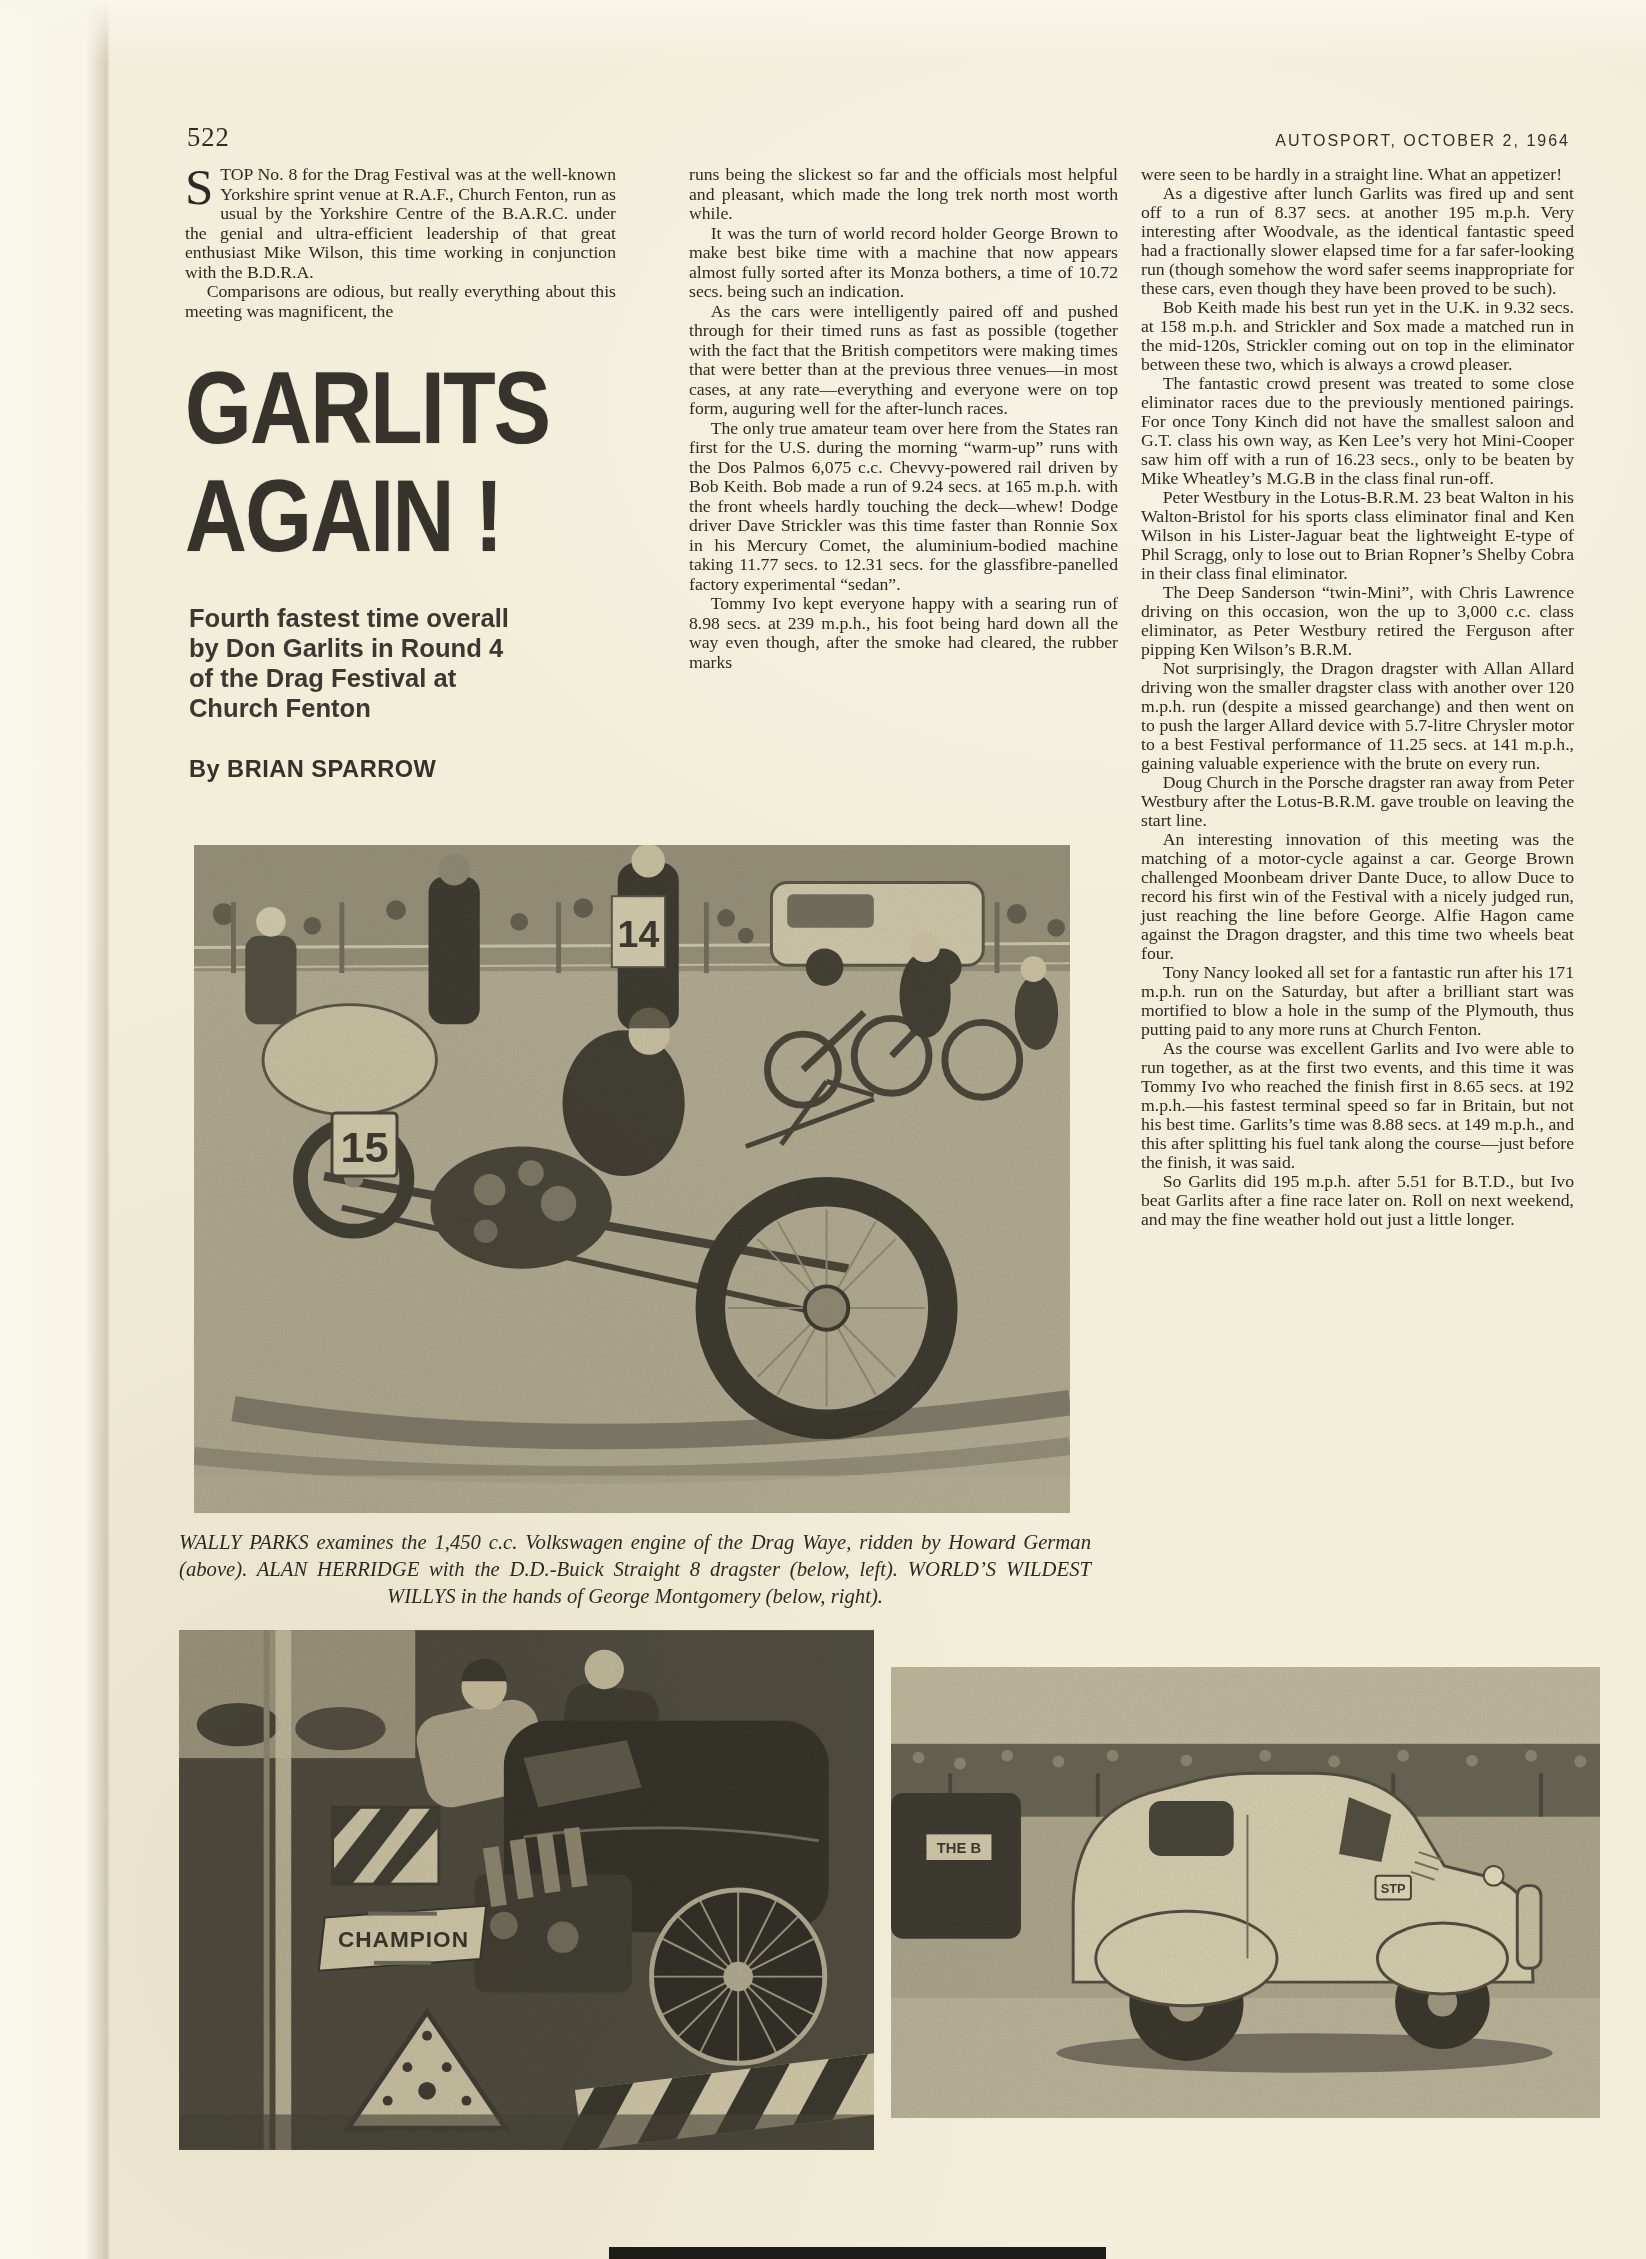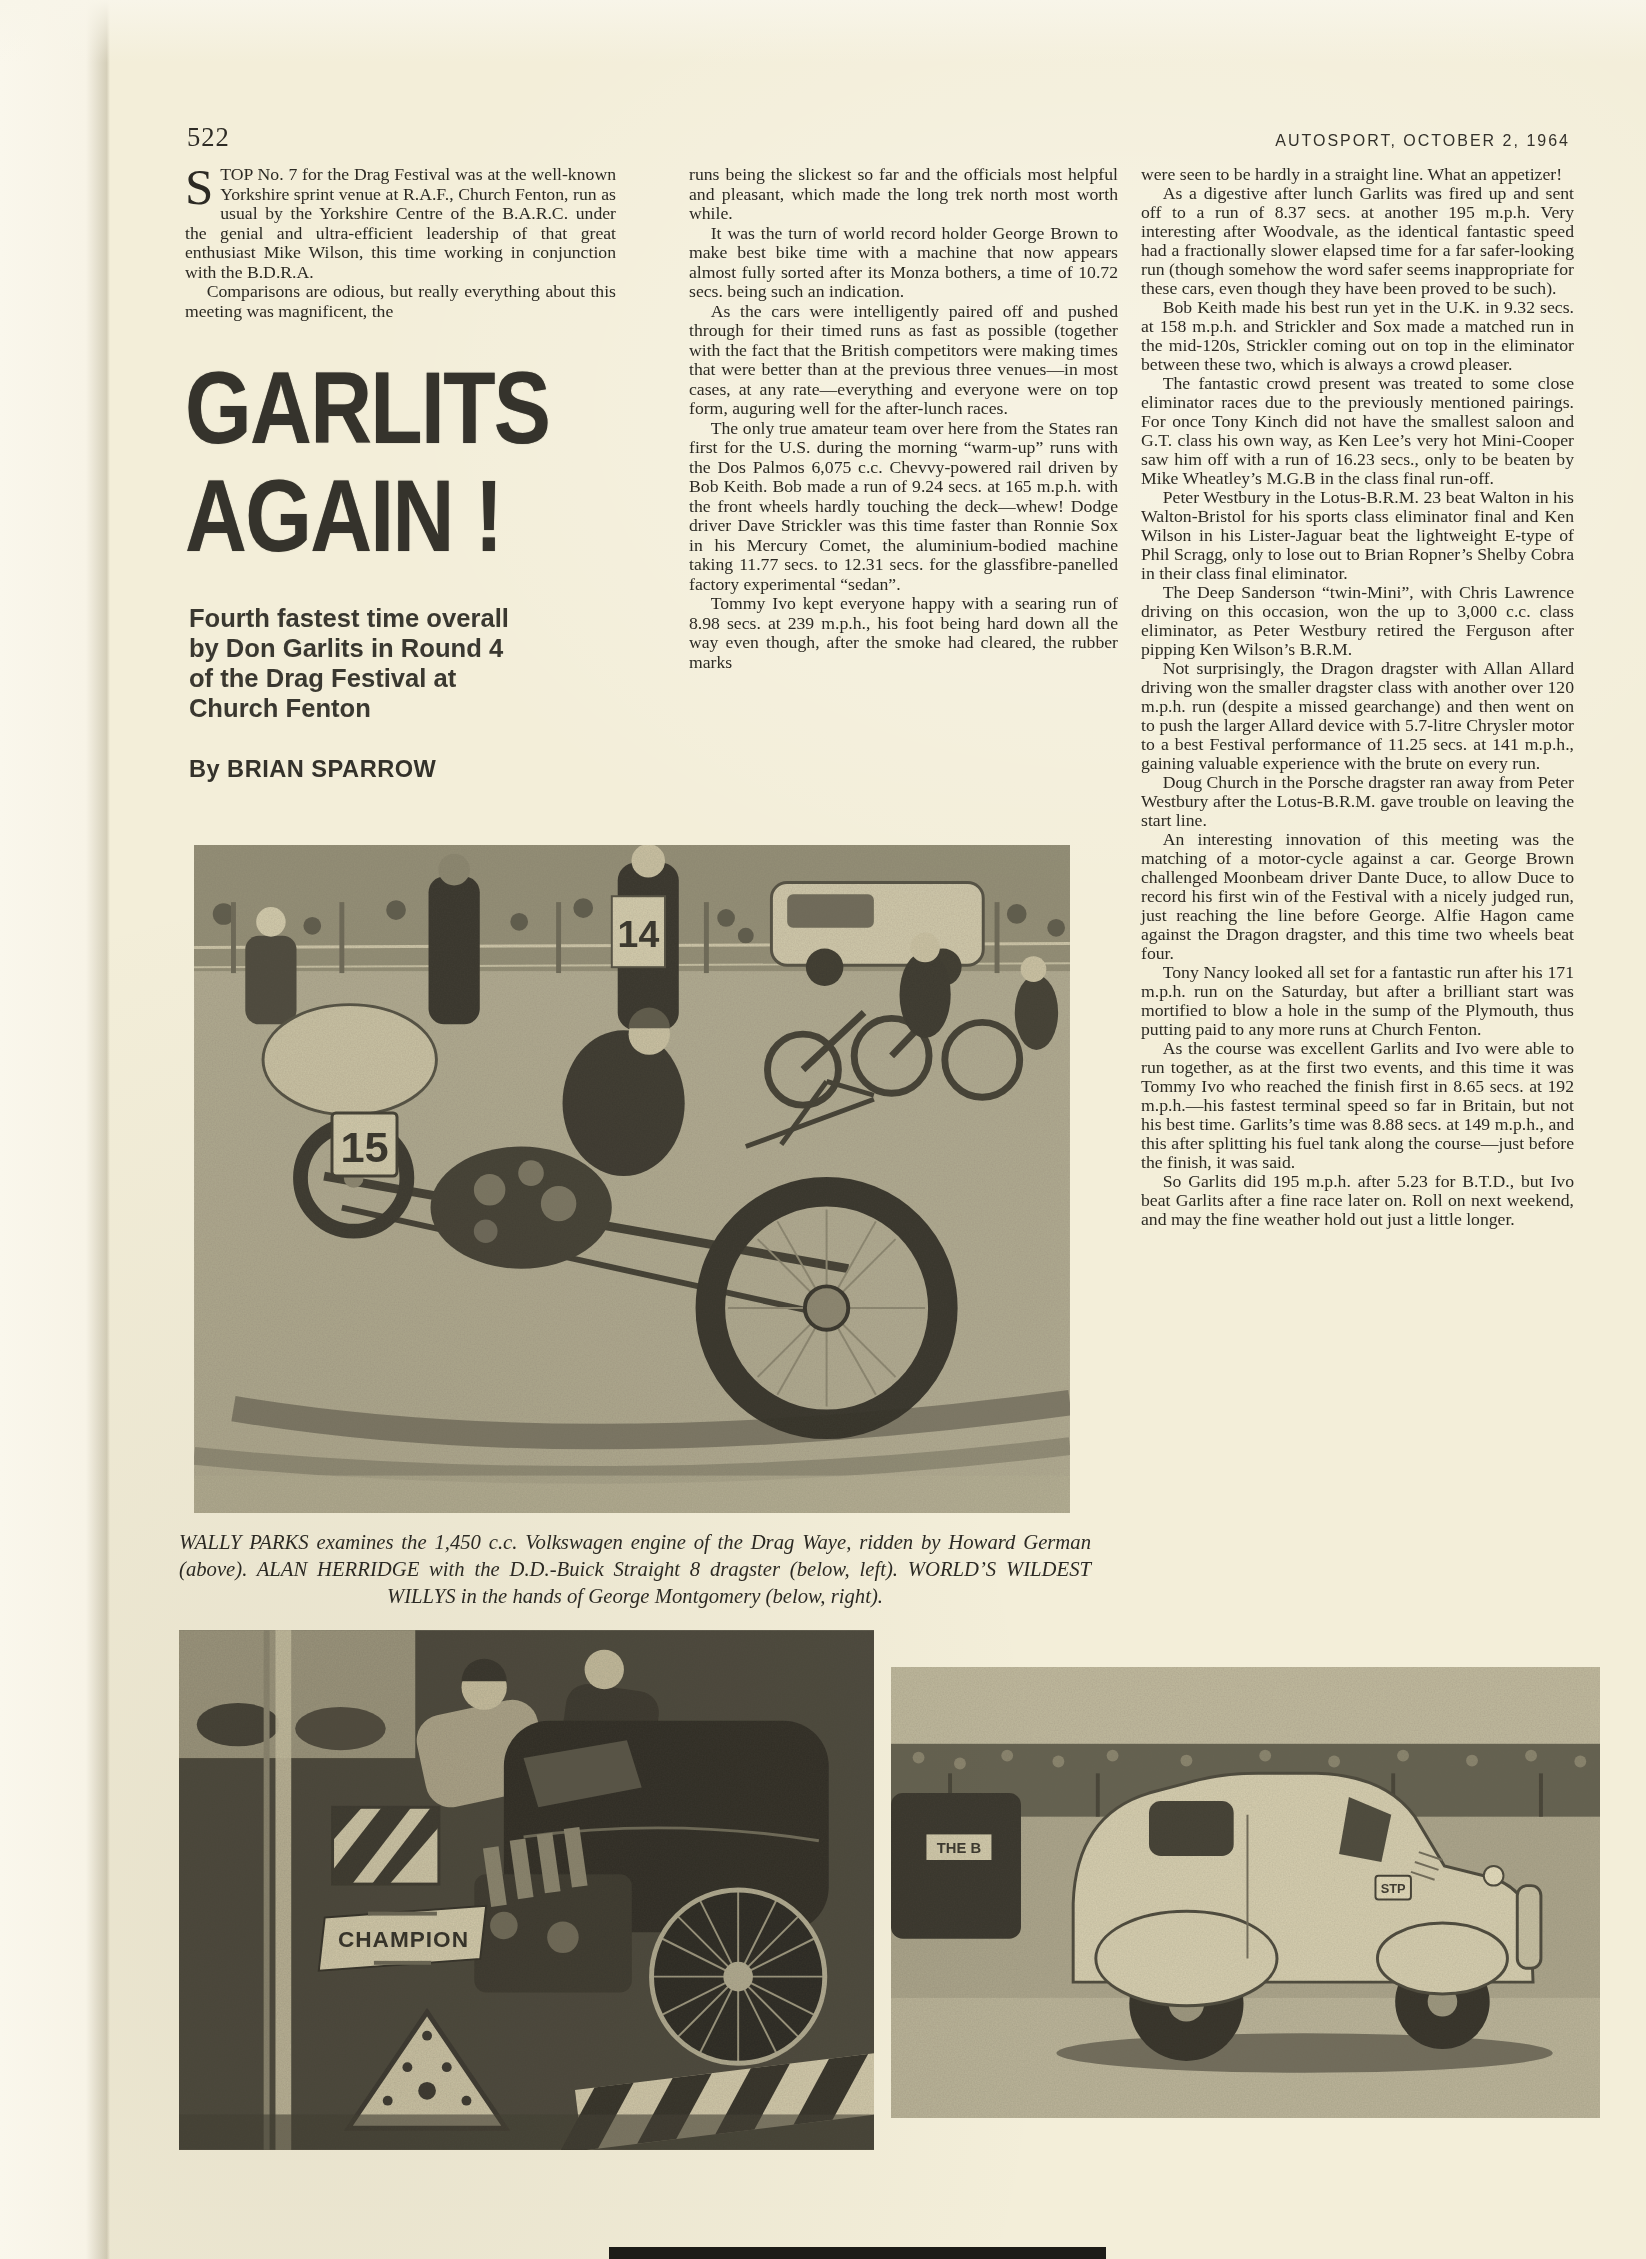--- a/index.html
+++ b/index.html
@@ -70,21 +70,21 @@
 <div class="page">
   <div class="edge-left"></div>
   <div class="edge-top"></div>
 
   <header class="pagehead">
     <span class="pagenum">522</span>
     <span class="issue">AUTOSPORT, OCTOBER 2, 1964</span>
   </header>
 
   <section class="col col1">
-    <p class="para lead"><span class="dropcap">S</span><span>TOP No. 7 for the Drag Festival was at the well-known Yorkshire sprint venue at R.A.F., Church Fenton, run as usual by the Yorkshire Centre of the B.A.R.C. under the genial and ultra-efficient leadership of that great enthusiast Mike Wilson, this time working in conjunction with the B.D.R.A.</span></p>
+    <p class="para lead"><span class="dropcap">S</span><span>TOP No. 8 for the Drag Festival was at the well-known Yorkshire sprint venue at R.A.F., Church Fenton, run as usual by the Yorkshire Centre of the B.A.R.C. under the genial and ultra-efficient leadership of that great enthusiast Mike Wilson, this time working in conjunction with the B.D.R.A.</span></p>
     <p class="para">Comparisons are odious, but really everything about this meeting was magnificent, the</p>
     <h1 class="headline">
       <span class="hl">GARLITS</span>
       <span class="hl">AGAIN !</span>
     </h1>
     <h2 class="standfirst">Fourth fastest time overall by Don Garlits in Round 4 of the Drag Festival at Church Fenton</h2>
     <div class="byline">By BRIAN SPARROW</div>
   </section>
 
   <section class="col col2">
@@ -100,21 +100,21 @@
       <p class="para">As a digestive after lunch Garlits was fired up and sent off to a run of 8.37 secs. at another 195 m.p.h. Very interesting after Woodvale, as the identical fantastic speed had a fractionally slower elapsed time for a far safer-looking run (though somehow the word safer seems inappropriate for these cars, even though they have been proved to be such).</p>
       <p class="para">Bob Keith made his best run yet in the U.K. in 9.32 secs. at 158 m.p.h. and Strickler and Sox made a matched run in the mid-120s, Strickler coming out on top in the eliminator between these two, which is always a crowd pleaser.</p>
       <p class="para">The fantastic crowd present was treated to some close eliminator races due to the previously mentioned pairings. For once Tony Kinch did not have the smallest saloon and G.T. class his own way, as Ken Lee’s very hot Mini-Cooper saw him off with a run of 16.23 secs., only to be beaten by Mike Wheatley’s M.G.B in the class final run-off.</p>
       <p class="para">Peter Westbury in the Lotus-B.R.M. 23 beat Walton in his Walton-Bristol for his sports class eliminator final and Ken Wilson in his Lister-Jaguar beat the lightweight E-type of Phil Scragg, only to lose out to Brian Ropner’s Shelby Cobra in their class final eliminator.</p>
       <p class="para">The Deep Sanderson “twin-Mini”, with Chris Lawrence driving on this occasion, won the up to 3,000 c.c. class eliminator, as Peter Westbury retired the Ferguson after pipping Ken Wilson’s B.R.M.</p>
       <p class="para">Not surprisingly, the Dragon dragster with Allan Allard driving won the smaller dragster class with another over 120 m.p.h. run (despite a missed gearchange) and then went on to push the larger Allard device with 5.7-litre Chrysler motor to a best Festival performance of 11.25 secs. at 141 m.p.h., gaining valuable experience with the brute on every run.</p>
       <p class="para">Doug Church in the Porsche dragster ran away from Peter Westbury after the Lotus-B.R.M. gave trouble on leaving the start line.</p>
       <p class="para">An interesting innovation of this meeting was the matching of a motor-cycle against a car. George Brown challenged Moonbeam driver Dante Duce, to allow Duce to record his first win of the Festival with a nicely judged run, just reaching the line before George. Alfie Hagon came against the Dragon dragster, and this time two wheels beat four.</p>
       <p class="para">Tony Nancy looked all set for a fantastic run after his 171 m.p.h. run on the Saturday, but after a brilliant start was mortified to blow a hole in the sump of the Plymouth, thus putting paid to any more runs at Church Fenton.</p>
       <p class="para">As the course was excellent Garlits and Ivo were able to run together, as at the first two events, and this time it was Tommy Ivo who reached the finish first in 8.65 secs. at 192 m.p.h.—his fastest terminal speed so far in Britain, but not his best time. Garlits’s time was 8.88 secs. at 149 m.p.h., and this after splitting his fuel tank along the course—just before the finish, it was said.</p>
-      <p class="para">So Garlits did 195 m.p.h. after 5.23 for B.T.D., but Ivo beat Garlits after a fine race later on. Roll on next weekend, and may the fine weather hold out just a little longer.</p>
+      <p class="para">So Garlits did 195 m.p.h. after 5.51 for B.T.D., but Ivo beat Garlits after a fine race later on. Roll on next weekend, and may the fine weather hold out just a little longer.</p>
     </section>
 
   <figure class="photo photo-main">
     <svg viewBox="0 0 889 678" xmlns="http://www.w3.org/2000/svg">
       <defs>
         <filter id="g1" x="0" y="0" width="100%" height="100%">
           <feTurbulence type="fractalNoise" baseFrequency="0.7" numOctaves="2" stitchTiles="stitch"></feTurbulence>
           <feColorMatrix type="matrix" values="0 0 0 0 0.12  0 0 0 0 0.11  0 0 0 0 0.09  0 0 0 0.6 0"></feColorMatrix>
         </filter>
       </defs>

